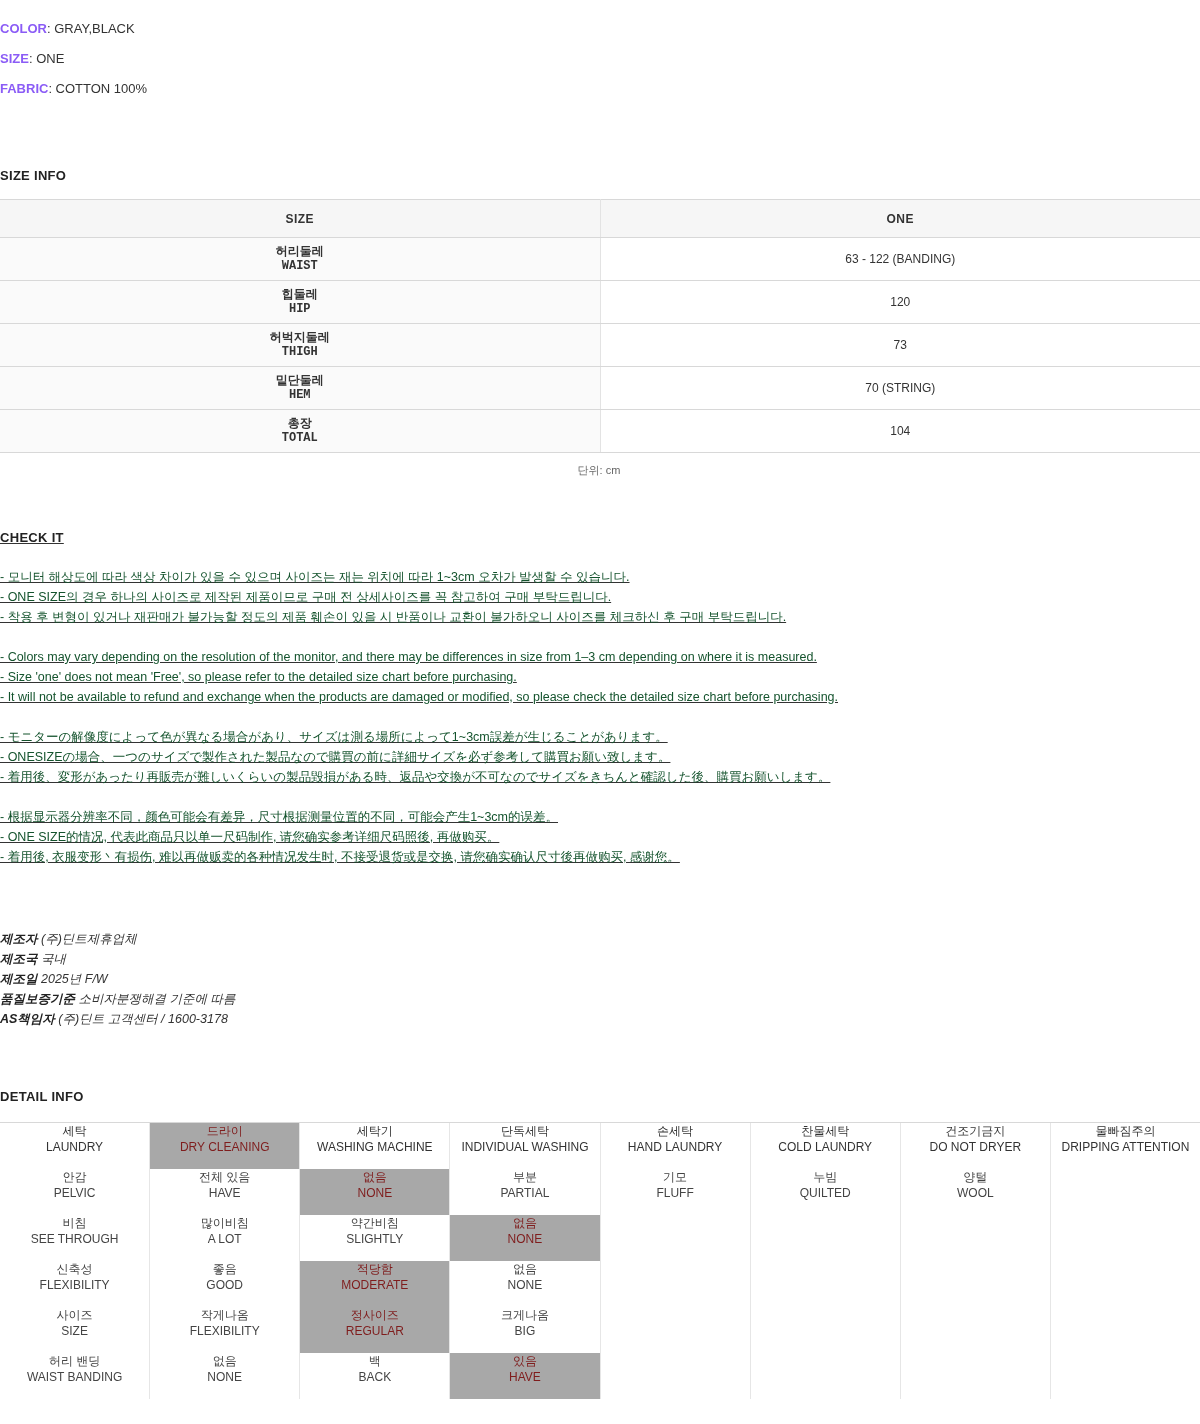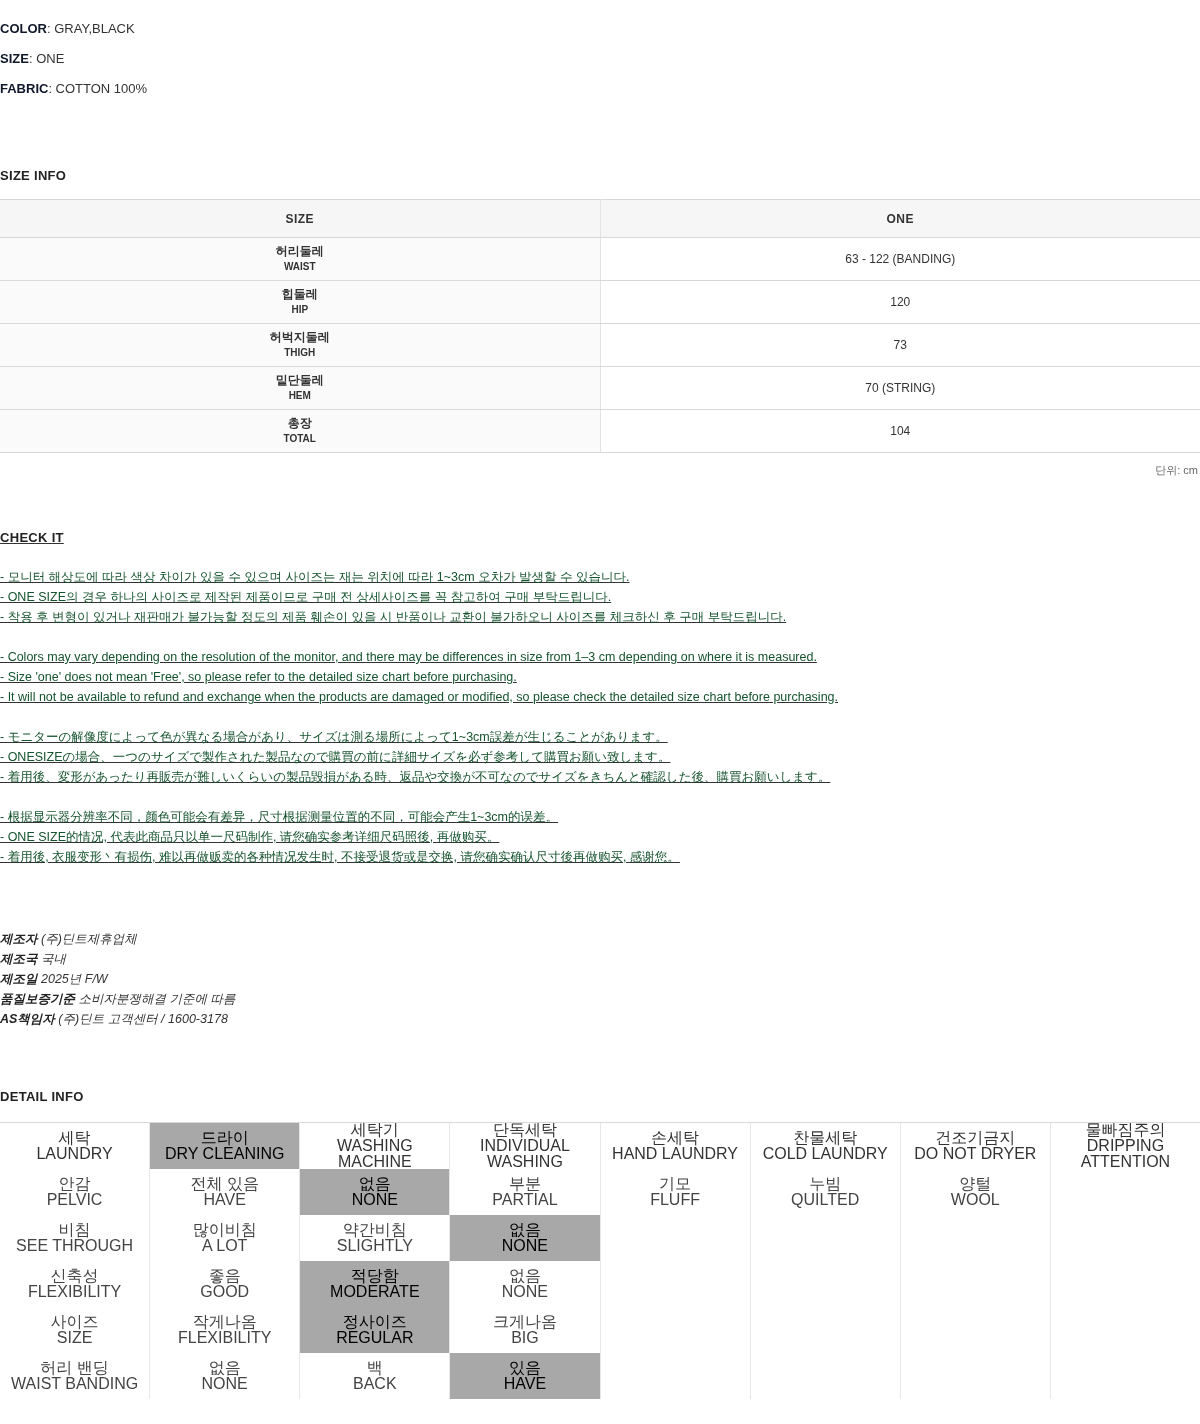--- a/index.html
+++ b/index.html
@@ -7,21 +7,21 @@
     margin: 0; padding: 0;
     width: 1200px;
     background: #ffffff;
     font-family: "Liberation Sans", sans-serif;
     color: #333333;
   }
   .page { width: 1200px; position: relative; padding: 0; }
 
   .spec-list { padding-top: 14px; }
   .spec-line { font-size: 13px; line-height: 30px; color: #333; }
-  .spec-line b { font-weight: bold; color: #0f172a; }
+  .spec-line b { font-weight: bold; color: #8b5cf6; }
 
   .section-title {
     font-size: 13px; font-weight: bold; color: #222;
     letter-spacing: 0.3px;
   }
 
   
   .size-table {
     width: 1200px;
     border-collapse: collapse;
@@ -47,24 +47,24 @@
   .size-table th.col-label { width: 600px; border-right: 1px solid #e3e3e3; }
   .size-table td.col-label {
     width: 600px;
     background: #fafafa;
     border-right: 1px solid #e3e3e3;
     font-weight: bold;
     line-height: 15px;
     padding: 6px 16px;
   }
   .size-table td.col-label .kr { display: block; font-size: 12px; }
-  .size-table td.col-label .en { display: block; font-size: 10px; }
+  .size-table td.col-label .en { display: block; font-size: 12px; font-family: Liberation Mono, monospace; }
   .size-table td.col-val { font-size: 12px; }
   .unit-note {
-    text-align: right; font-size: 11px; color: #666;
+    text-align: center; font-size: 11px; color: #666;
     padding-top: 10px; padding-right: 2px;
   }
 
   
   .check-block { margin-top: 52px; text-decoration: underline; }
   .check-body { margin-top: 22px; }
   .check-body p {
     margin: 0;
     font-size: 12.5px;
     line-height: 20px;
@@ -89,28 +89,28 @@
     flex: 1 1 0;
     display: flex;
     flex-direction: column;
   }
   .detail-col + .detail-col { border-left: 1px solid #e6e6e6; }
   .detail-cell {
     height: 46px;
     display: flex;
     flex-direction: column;
     align-items: center;
-    justify-content: center;
-    font-size: 16px;
+    justify-content: flex-start;
+    font-size: 12px;
     line-height: 16px;
     color: #444;
     text-align: center;
   }
   .detail-cell.head { font-weight: normal; color: #333; }
-  .detail-cell.sel { background: #a8a8a8; color: #000000; }
+  .detail-cell.sel { background: #a8a8a8; color: #7f1d1d; }
   .detail-cell.empty { height: 46px; }
   .detail-cell .kr { display: block; }
   .detail-cell .en { display: block; }
 </style>
 </head>
 <body>
 
 <div class="page">
 
   <div class="spec-list">

